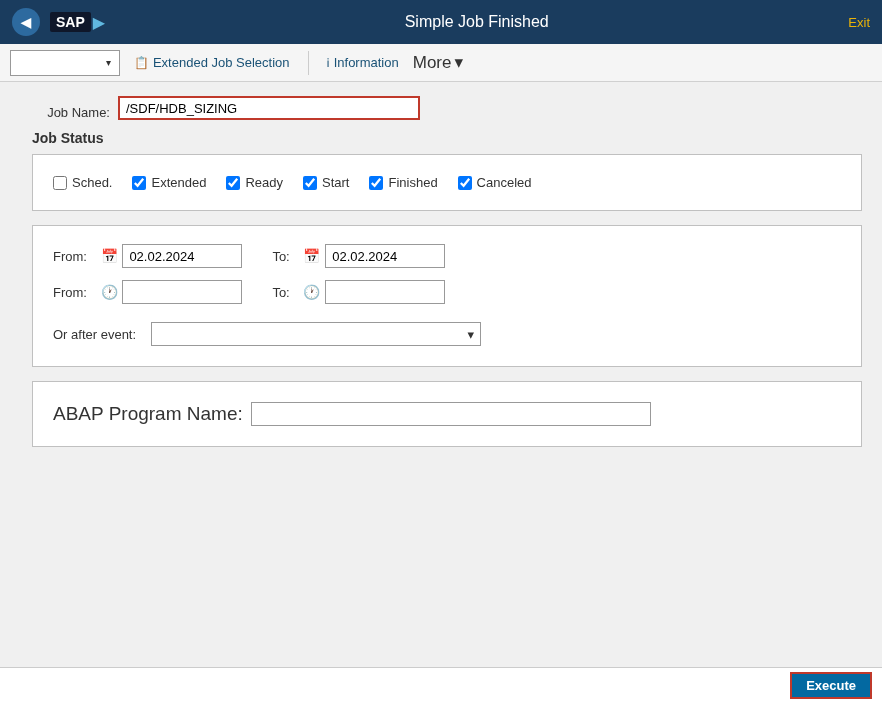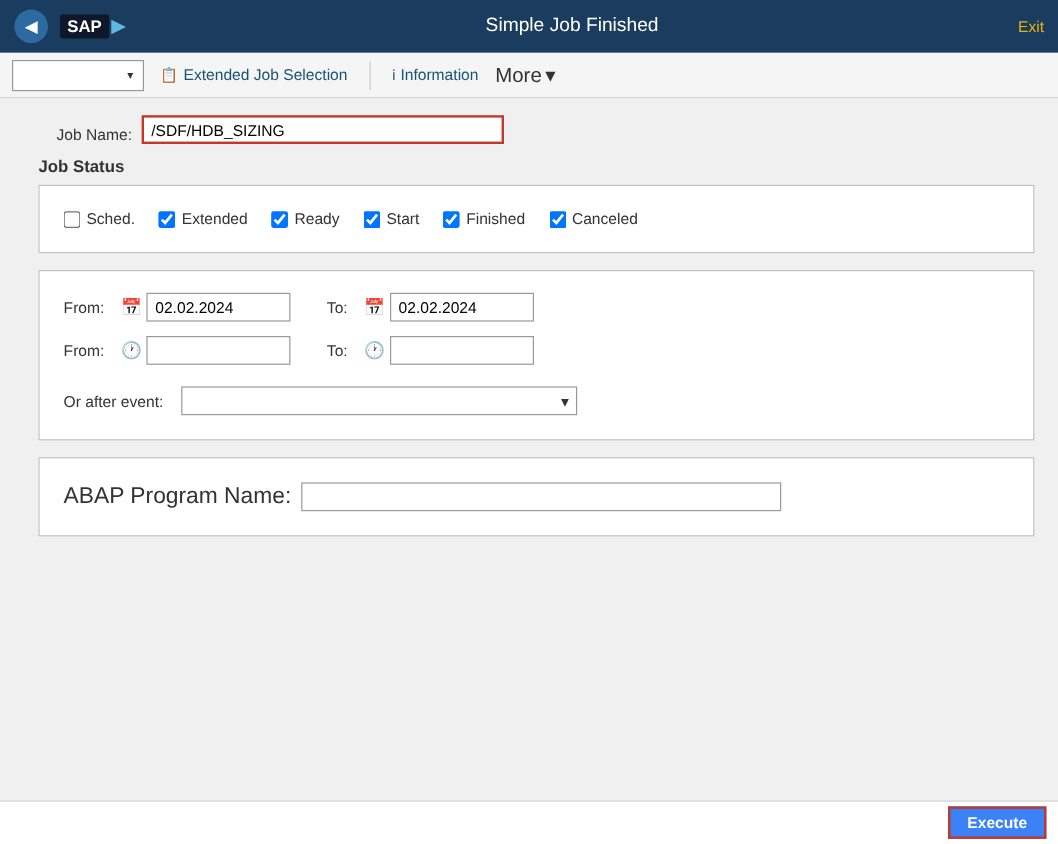--- a/index.html
+++ b/index.html
@@ -213,21 +213,21 @@
       width: 882px;
       height: 36px;
       background: white;
       border-top: 1px solid #ccc;
       display: flex;
       align-items: center;
       padding: 0 10px;
       justify-content: flex-end;
     }
     .execute-btn {
-      background: #3b82f6;
+      background: #0369a1;
       color: white;
       border: 2px solid #c0392b;
       padding: 4px 14px;
       font-size: 13px;
       cursor: pointer;
       font-weight: bold;
     }
 
     
     .sap-logo-wrapper {

